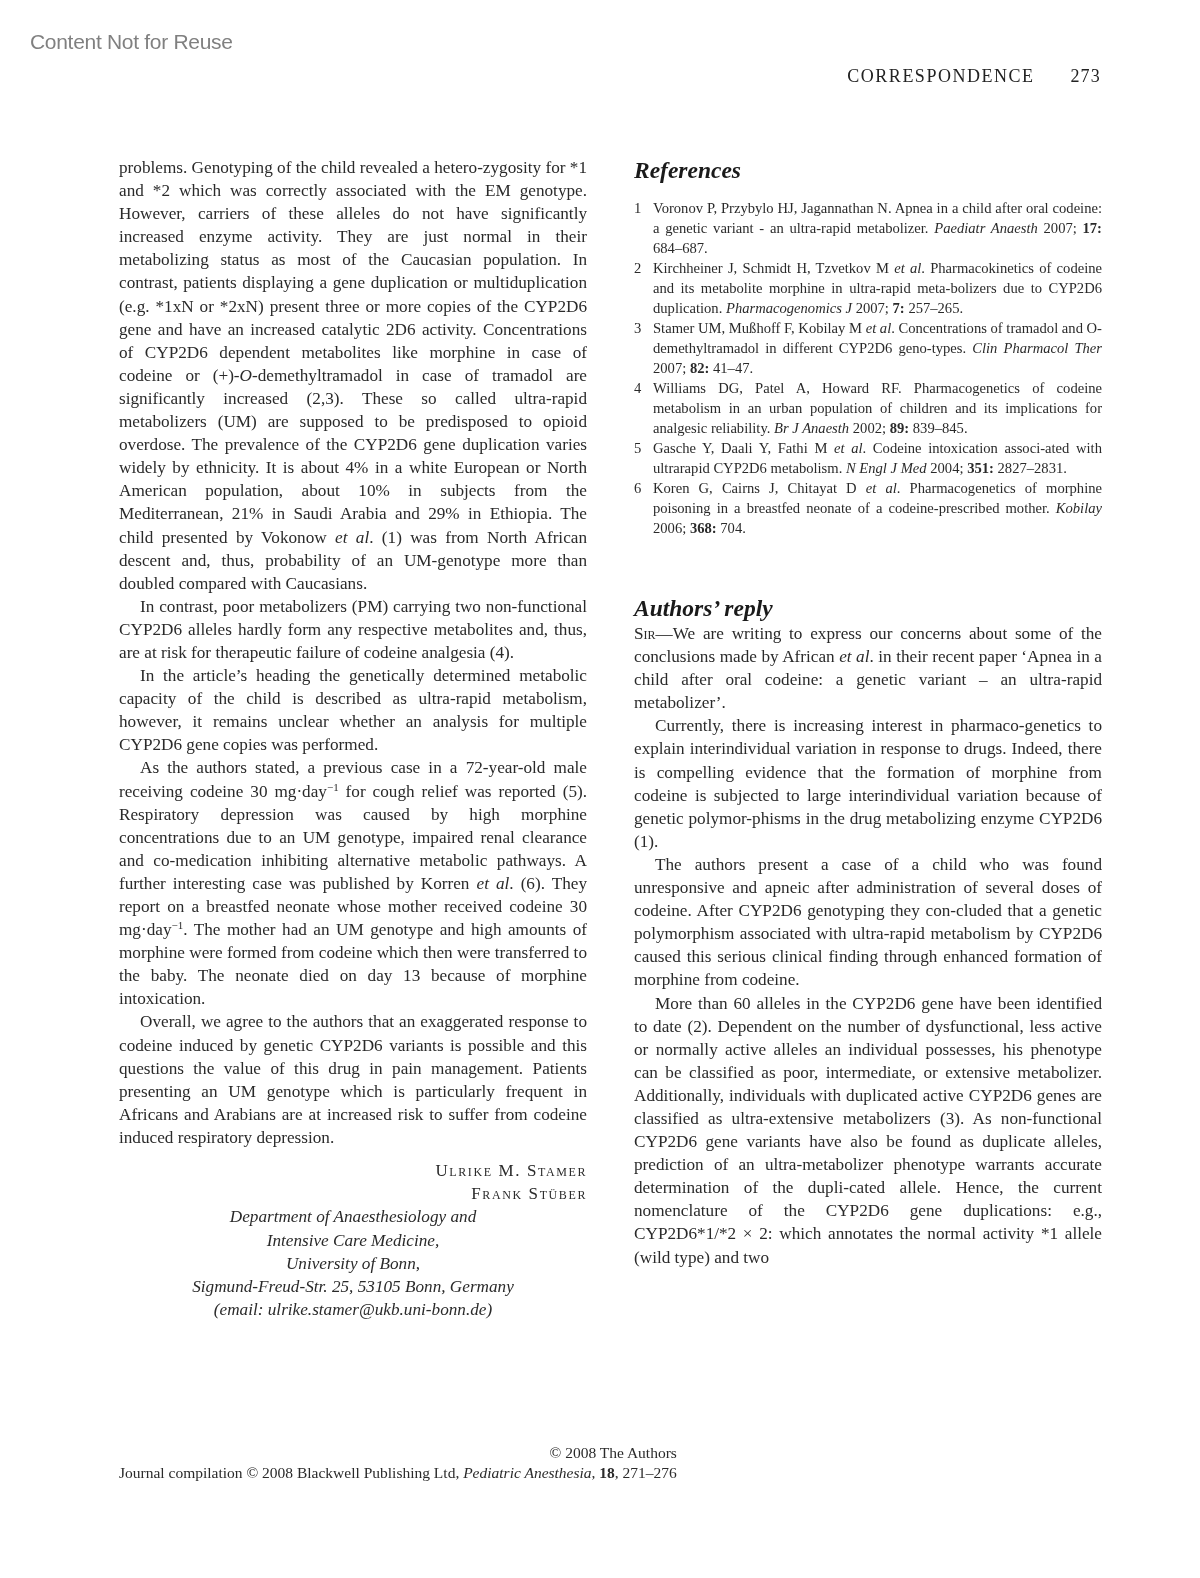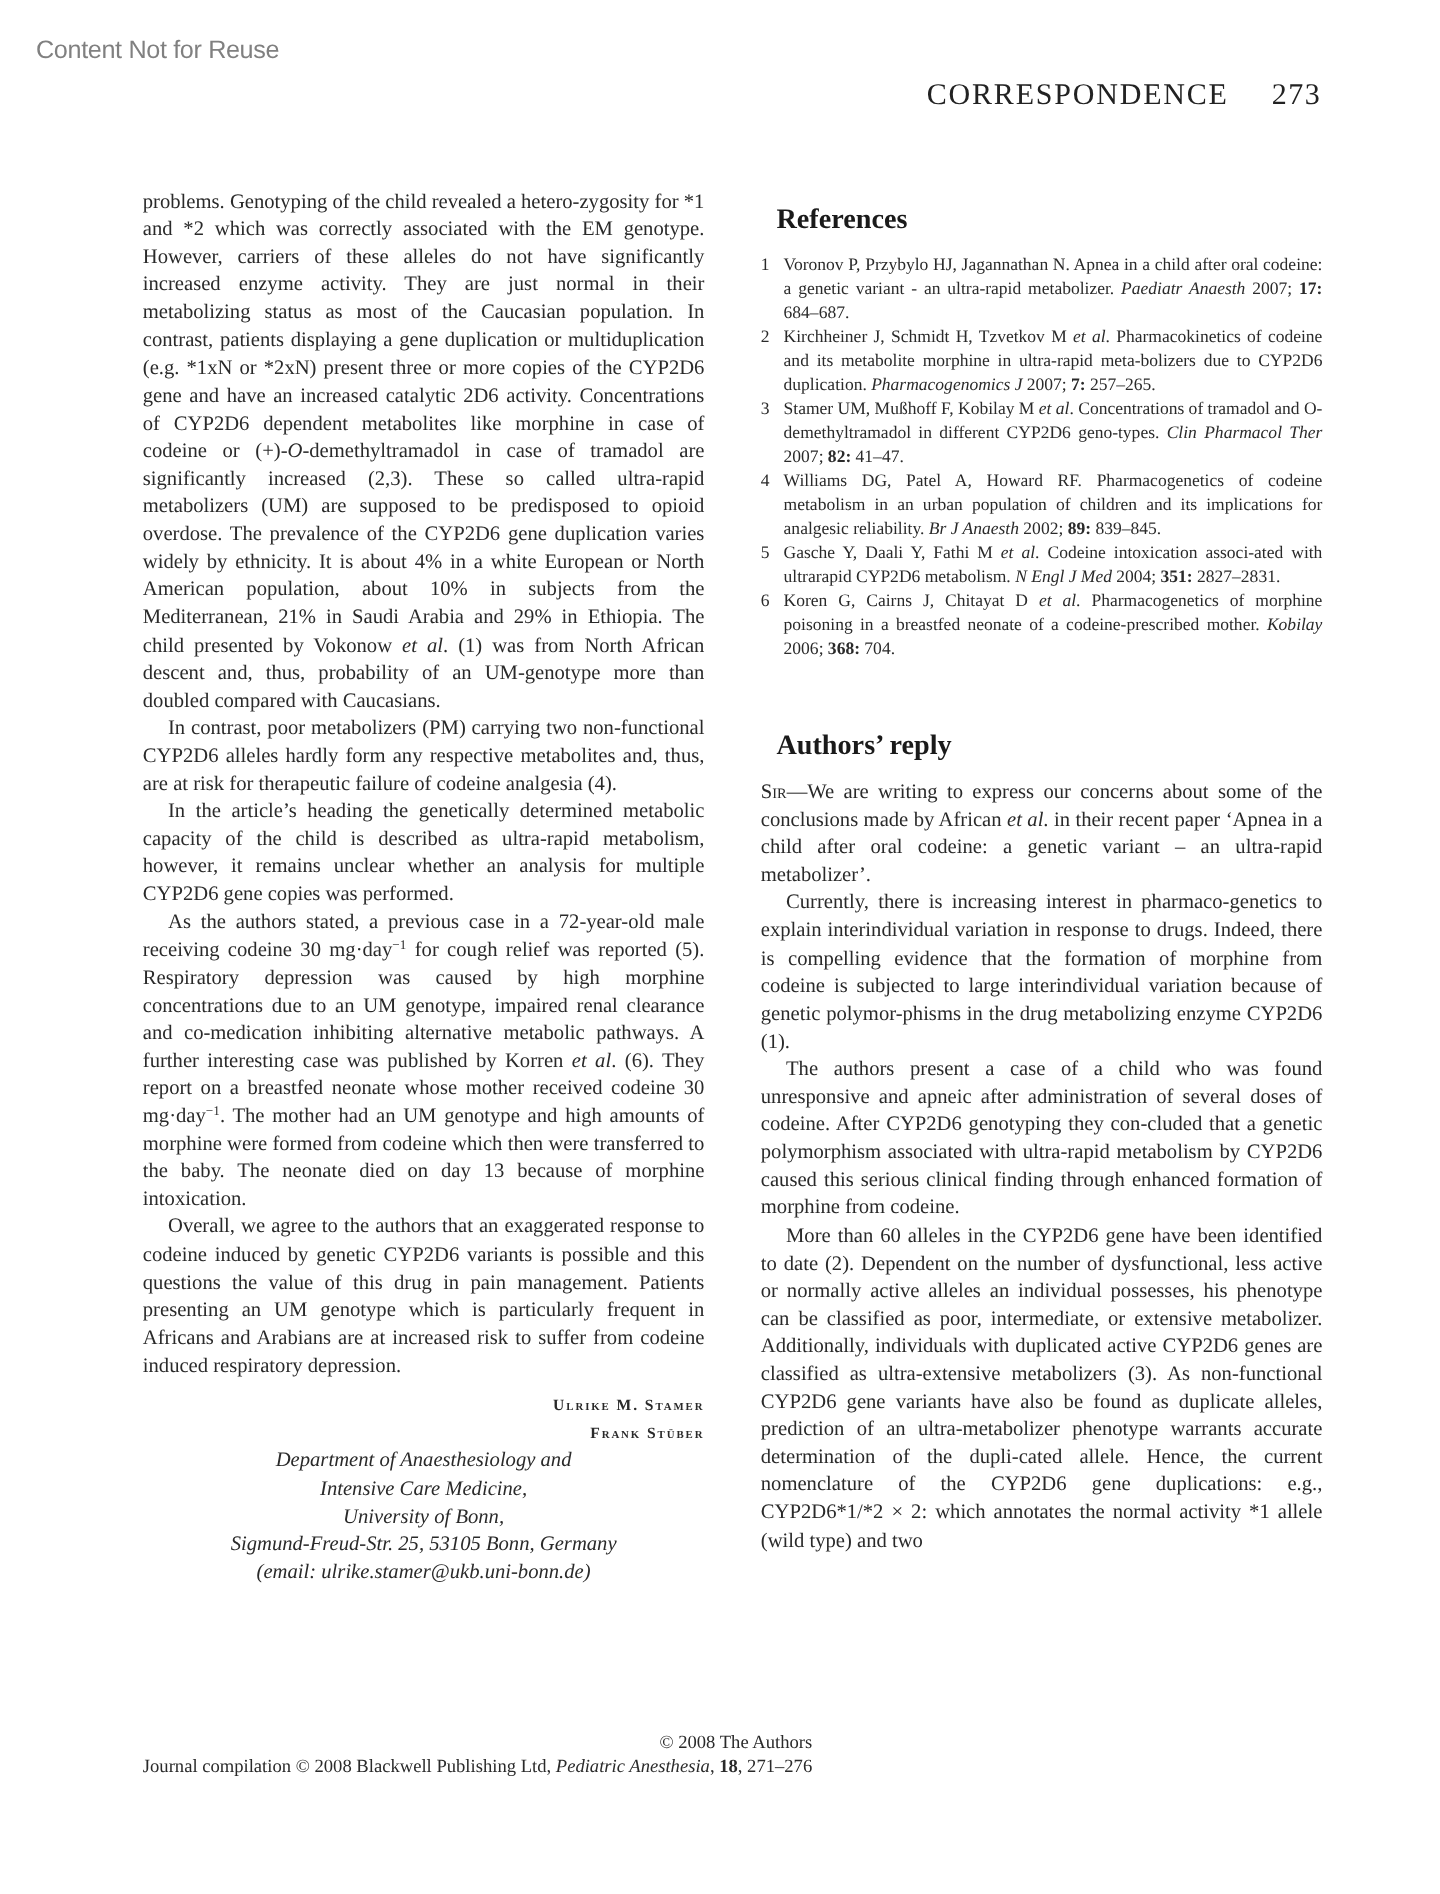--- a/index.html
+++ b/index.html
@@ -8,39 +8,40 @@
     font-family: "Liberation Serif", "DejaVu Serif", serif;
     color: #2a2a2a;
   }
   .watermark {
     position: absolute; left: 30px; top: 30px;
     font-family: "Liberation Sans", "DejaVu Sans", sans-serif;
     font-size: 21px; color: #808080; letter-spacing: -0.3px;
   }
   .running-head {
     position: absolute; right: 99px; top: 66px;
-    font-size: 25px; letter-spacing: 1.2px; color: #222;
+    font-size: 18px; letter-spacing: 1.2px; color: #222;
     display: flex; gap: 36px;
   }
   .running-head .section { font-variant: small-caps; text-transform: uppercase; letter-spacing: 1.5px; }
   .col {
     position: absolute; top: 156px; width: 468px;
     font-size: 17.2px; line-height: 23.1px; text-align: justify; hyphens: manual;
   }
   .col-left { left: 119px; }
   .col-right { left: 634px; }
   .col p { margin: 0; text-indent: 0; }
   .col p.ind { text-indent: 21px; }
   sup { font-size: 11px; line-height: 0; vertical-align: 6px; }
   .signature { margin-top: 10px; text-align: right; line-height: 23.2px; }
-  .signature .name { font-variant: small-caps; letter-spacing: 1.6px; font-size: 13px; font-weight: bold; }
+  .signature .name { font-variant: small-caps; letter-spacing: 1.6px; font-size: 17px; }
   .signature .aff { font-style: italic; text-align: center; }
   h2 {
-    margin: 13px; font-size: 23.5px; font-weight: bold; color: #1a1a1a;
+    margin: 0; font-size: 23.5px; font-weight: bold; color: #1a1a1a;
     line-height: 28px;
+    font-style: italic;
   }
   .refs-title { margin-bottom: 14px; }
   ol.refs { list-style: none; margin: 0; padding: 0; font-size: 14.6px; line-height: 20px; }
   ol.refs li { position: relative; padding-left: 19px; margin: 0; text-align: justify; }
   ol.refs li .num { position: absolute; left: 0; top: 0; }
   .reply-title { margin-top: 56px; }
   .doi { margin-top: 22px; margin-bottom: 16px; font-size: 17px; }
   .sir { font-variant: small-caps; }
   .footer {
     position: absolute; left: 119px; top: 1443px;

